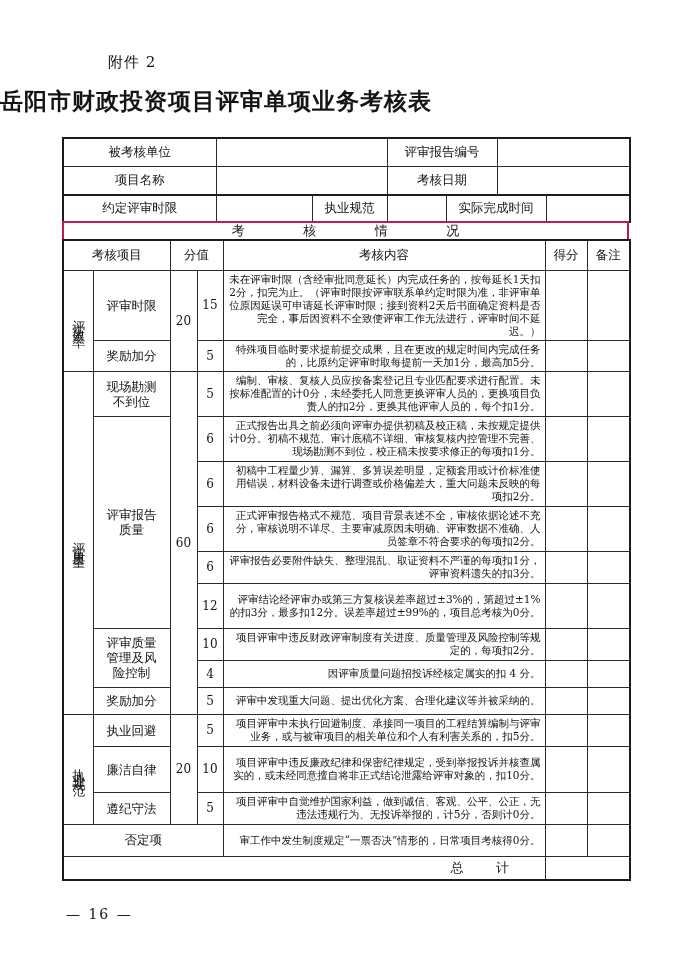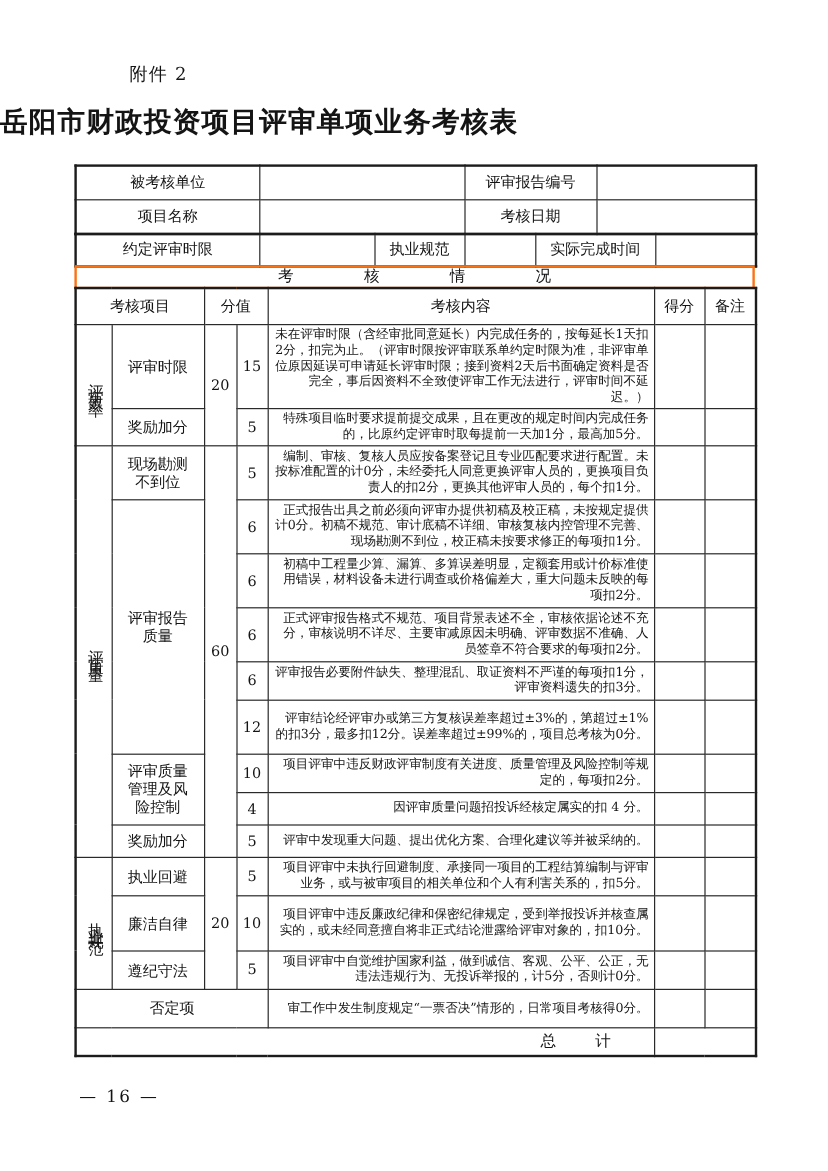--- a/index.html
+++ b/index.html
@@ -15,21 +15,21 @@
     font-weight:bold; font-size:23px; letter-spacing:1px;
   }
   .tablewrap { position:absolute; left:62px; top:137px; width:567px; }
   table { border-collapse:collapse; table-layout:fixed; width:567px; border:2px solid #1c1c1c; }
   table + table, .band + table { margin-top:-2px; }
   td {
     border:1px solid #2a2a2a; padding:0 3px; font-size:12.5px;
     text-align:center; vertical-align:middle; overflow:hidden;
   }
   .band {
-    border:2px solid #f97316; margin-top:-2px; height:16px; line-height:16px;
+    border:2px solid #be185d; margin-top:-2px; height:16px; line-height:16px;
     text-align:center; font-size:13px; letter-spacing:4.5em; text-indent:4.5em;
     overflow:hidden;
   }
   .content { text-align:right; font-size:10.5px; line-height:13px; padding:2px 4px; }
   .score { font-size:12px; }
   .vert { writing-mode:vertical-lr; text-orientation:upright; letter-spacing:5px; font-size:13px; }
   .sublabel { display:inline-block; max-width:4.35em; font-size:12.5px; line-height:15px; }
   .totalrow td.tlabel { letter-spacing:2.5em; text-indent:2.5em; font-size:13px;text-align:right; }
   .pageno { position:absolute; left:66px; top:906px; font-size:14px; letter-spacing:2px; }
 </style>

